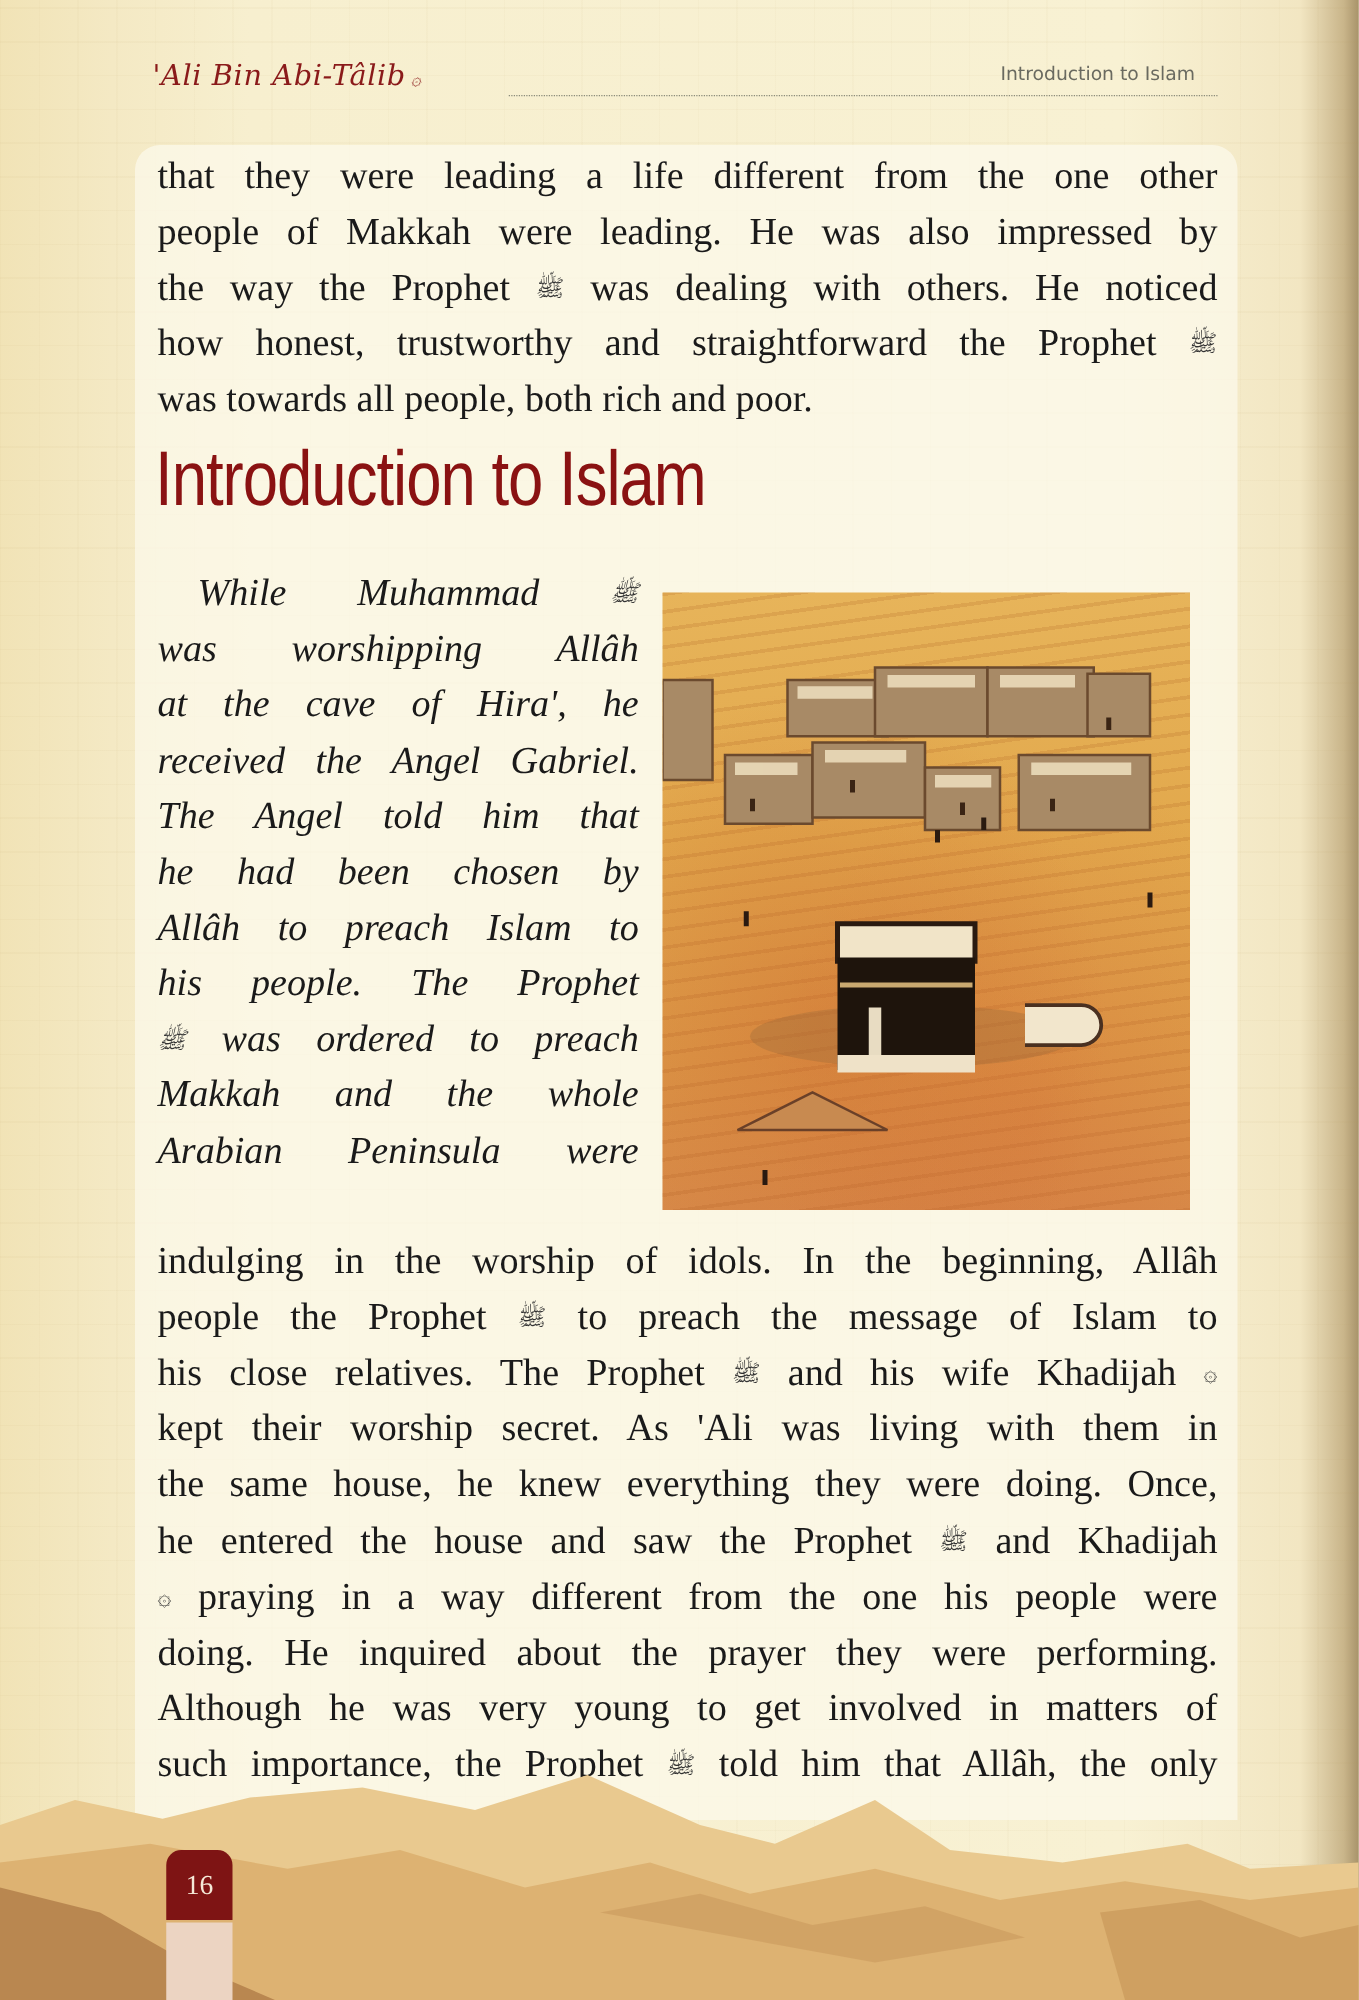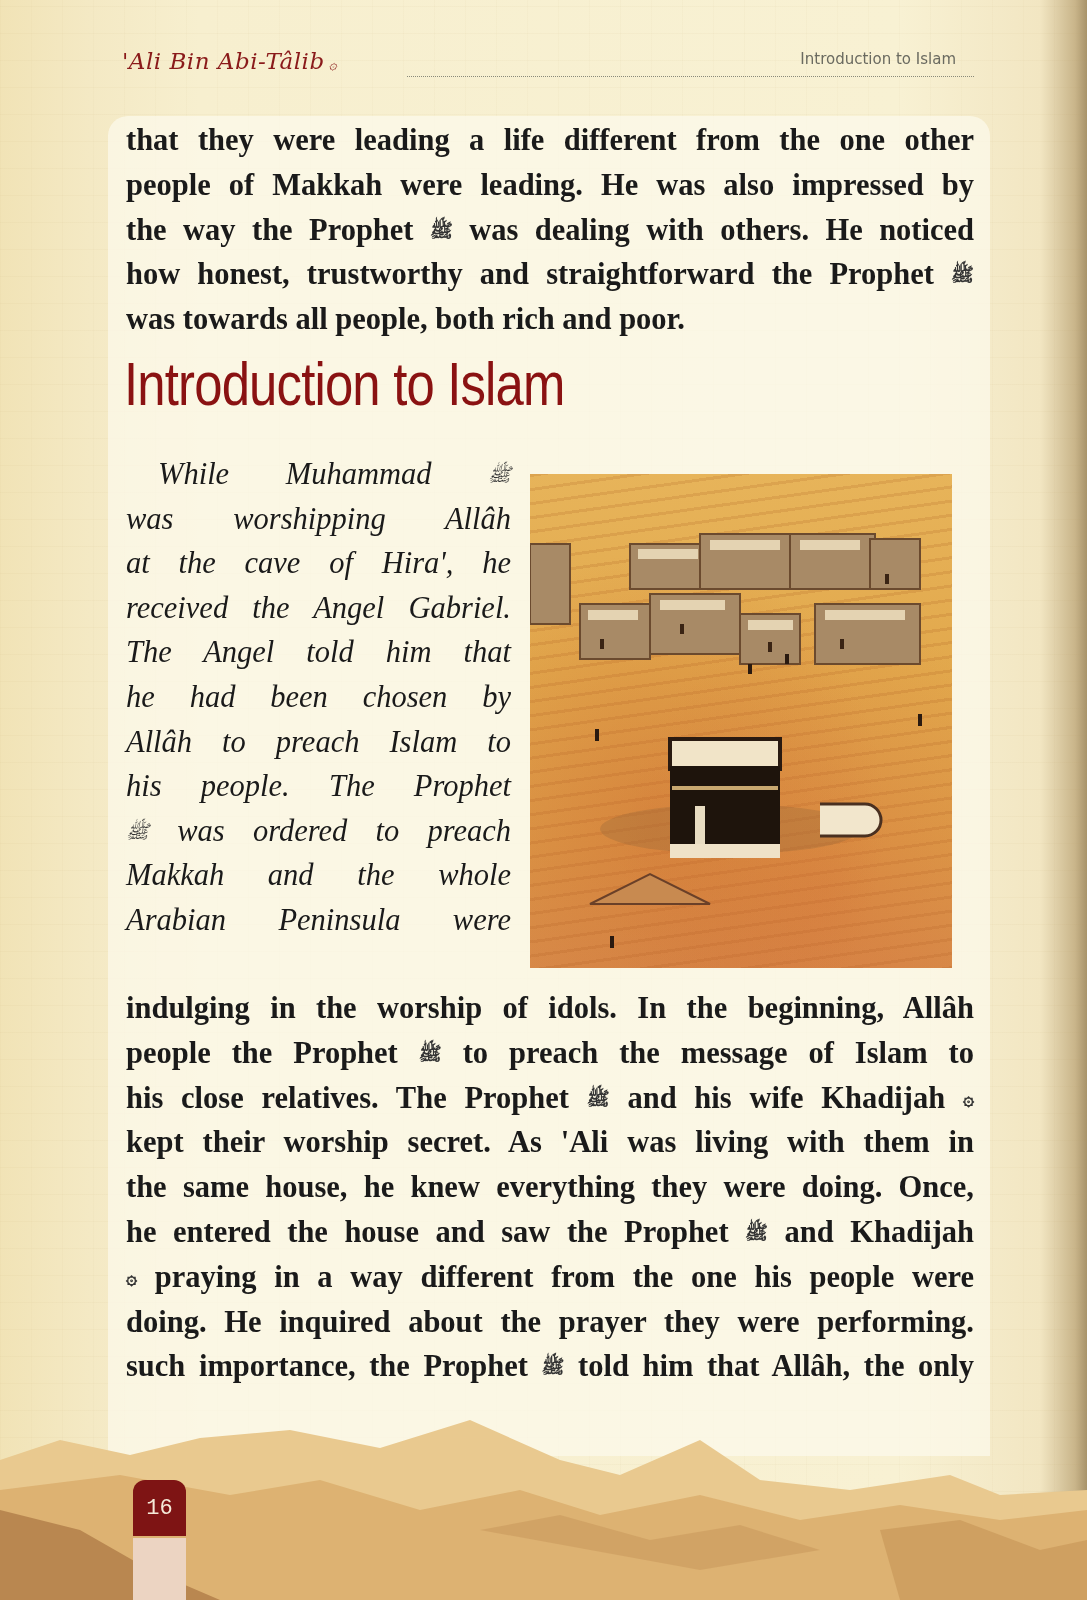--- a/index.html
+++ b/index.html
@@ -35,21 +35,21 @@
   .content-panel {
     position: absolute; left: 108px; top: 116px; width: 882px; height: 1340px;
     background: rgba(252,250,236,0.72);
     border-radius: 20px 20px 0 0;
   }
   .body-text {
     position: absolute; left: 126px; width: 848px;
     font-size: 30.5px; line-height: 44.8px; color: #1a1a1a;
     text-align: justify;
   }
-  .body-text .line { display: block; height: 44.8px; white-space: nowrap; text-align-last: justify; text-align: justify; font-weight: bold; }
+  .body-text .line { display: block; height: 44.8px; white-space: nowrap; text-align-last: justify; text-align: justify; }
   .body-text .line.last { text-align-last: left; }
   .para1 { top: 118px; }
   .heading {
     position: absolute; left: 124px; top: 348px;
     font-family: "Liberation Sans", "DejaVu Sans", sans-serif;
     font-size: 62px; color: #8a1212; letter-spacing: -1px;
     transform: scaleX(0.82); transform-origin: left center;
   }
   .col-text {
     position: absolute; left: 126px; top: 452px; width: 385px;
@@ -66,21 +66,21 @@
       radial-gradient(ellipse at 30% 70%, rgba(200,90,40,0.35), transparent 55%),
       radial-gradient(ellipse at 70% 85%, rgba(210,100,50,0.3), transparent 50%),
       repeating-linear-gradient(172deg, rgba(170,90,30,0.18) 0 3px, transparent 3px 14px),
       linear-gradient(180deg, #e7b45a 0%, #e2a84c 40%, #dd9a48 75%, #d88c4a 100%);
   }
   .illustration svg { position: absolute; inset: 0; }
   .dunes { position: absolute; left: 0; top: 1420px; width: 1087px; height: 180px; }
   .page-number {
     position: absolute; left: 133px; top: 1480px; width: 53px; height: 56px;
     background: #7e1414; border-radius: 12px 12px 0 0;
-    color: #f5e9d8; font-family: Liberation Mono, monospace; font-size: 22px;
+    color: #f5e9d8; font-family: Liberation Serif, serif; font-size: 22px;
     display: flex; align-items: center; justify-content: center;
   }
   .page-tab-lower {
     position: absolute; left: 133px; top: 1538px; width: 53px; height: 62px;
     background: #ecd4c2;
   }
 </style>
 </head>
 <body>
 
@@ -173,20 +173,21 @@
 
 <div class="body-text para2-rest">
   <span class="line">indulging in the worship of idols. In the beginning, Allâh</span>
   <span class="line"><span>people the Prophet</span> <span class="honor">ﷺ</span> <span>to preach the message of Islam to</span></span>
   <span class="line"><span>his close relatives. The Prophet</span> <span class="honor">ﷺ</span> <span>and his wife Khadijah</span> <span class="honor">۞</span></span>
   <span class="line">kept their worship secret.  As 'Ali was living with them in</span>
   <span class="line">the same house, he knew everything they were doing. Once,</span>
   <span class="line"><span>he entered the house and saw the Prophet</span> <span class="honor">ﷺ</span> <span>and Khadijah</span></span>
   <span class="line"><span class="honor">۞</span> <span>praying in a way different from the one his people were</span></span>
   <span class="line">doing. He inquired about the prayer they were performing.</span>
+  <span class="line">Although he was very young to get involved in matters of</span>
   <span class="line"><span>such importance, the Prophet</span> <span class="honor">ﷺ</span> <span>told him that Allâh, the only</span></span>
 </div>
 
 <svg class="dunes" viewBox="0 0 1087 180" preserveAspectRatio="none">
   <path d="M0 40 L60 20 L130 35 L200 18 L290 10 L380 28 L470 0 L560 40 L620 55 L700 20 L760 60 L850 70 L950 55 L1000 75 L1087 70 L1087 180 L0 180 Z" fill="#e9c98f"></path>
   <path d="M0 70 L120 55 L230 75 L320 60 L420 90 L520 70 L600 95 L700 75 L800 100 L900 85 L1000 100 L1087 90 L1087 180 L0 180 Z" fill="#ddb272"></path>
   <path d="M0 90 L80 110 L150 150 L220 180 L0 180 Z" fill="#b98750"></path>
   <path d="M480 110 L560 95 L650 120 L740 105 L820 130 L700 150 Z" fill="#c99a5e" opacity="0.6"></path>
   <path d="M880 110 L960 100 L1040 130 L1087 120 L1087 180 L900 180 Z" fill="#c9985a" opacity="0.7"></path>
 </svg>

